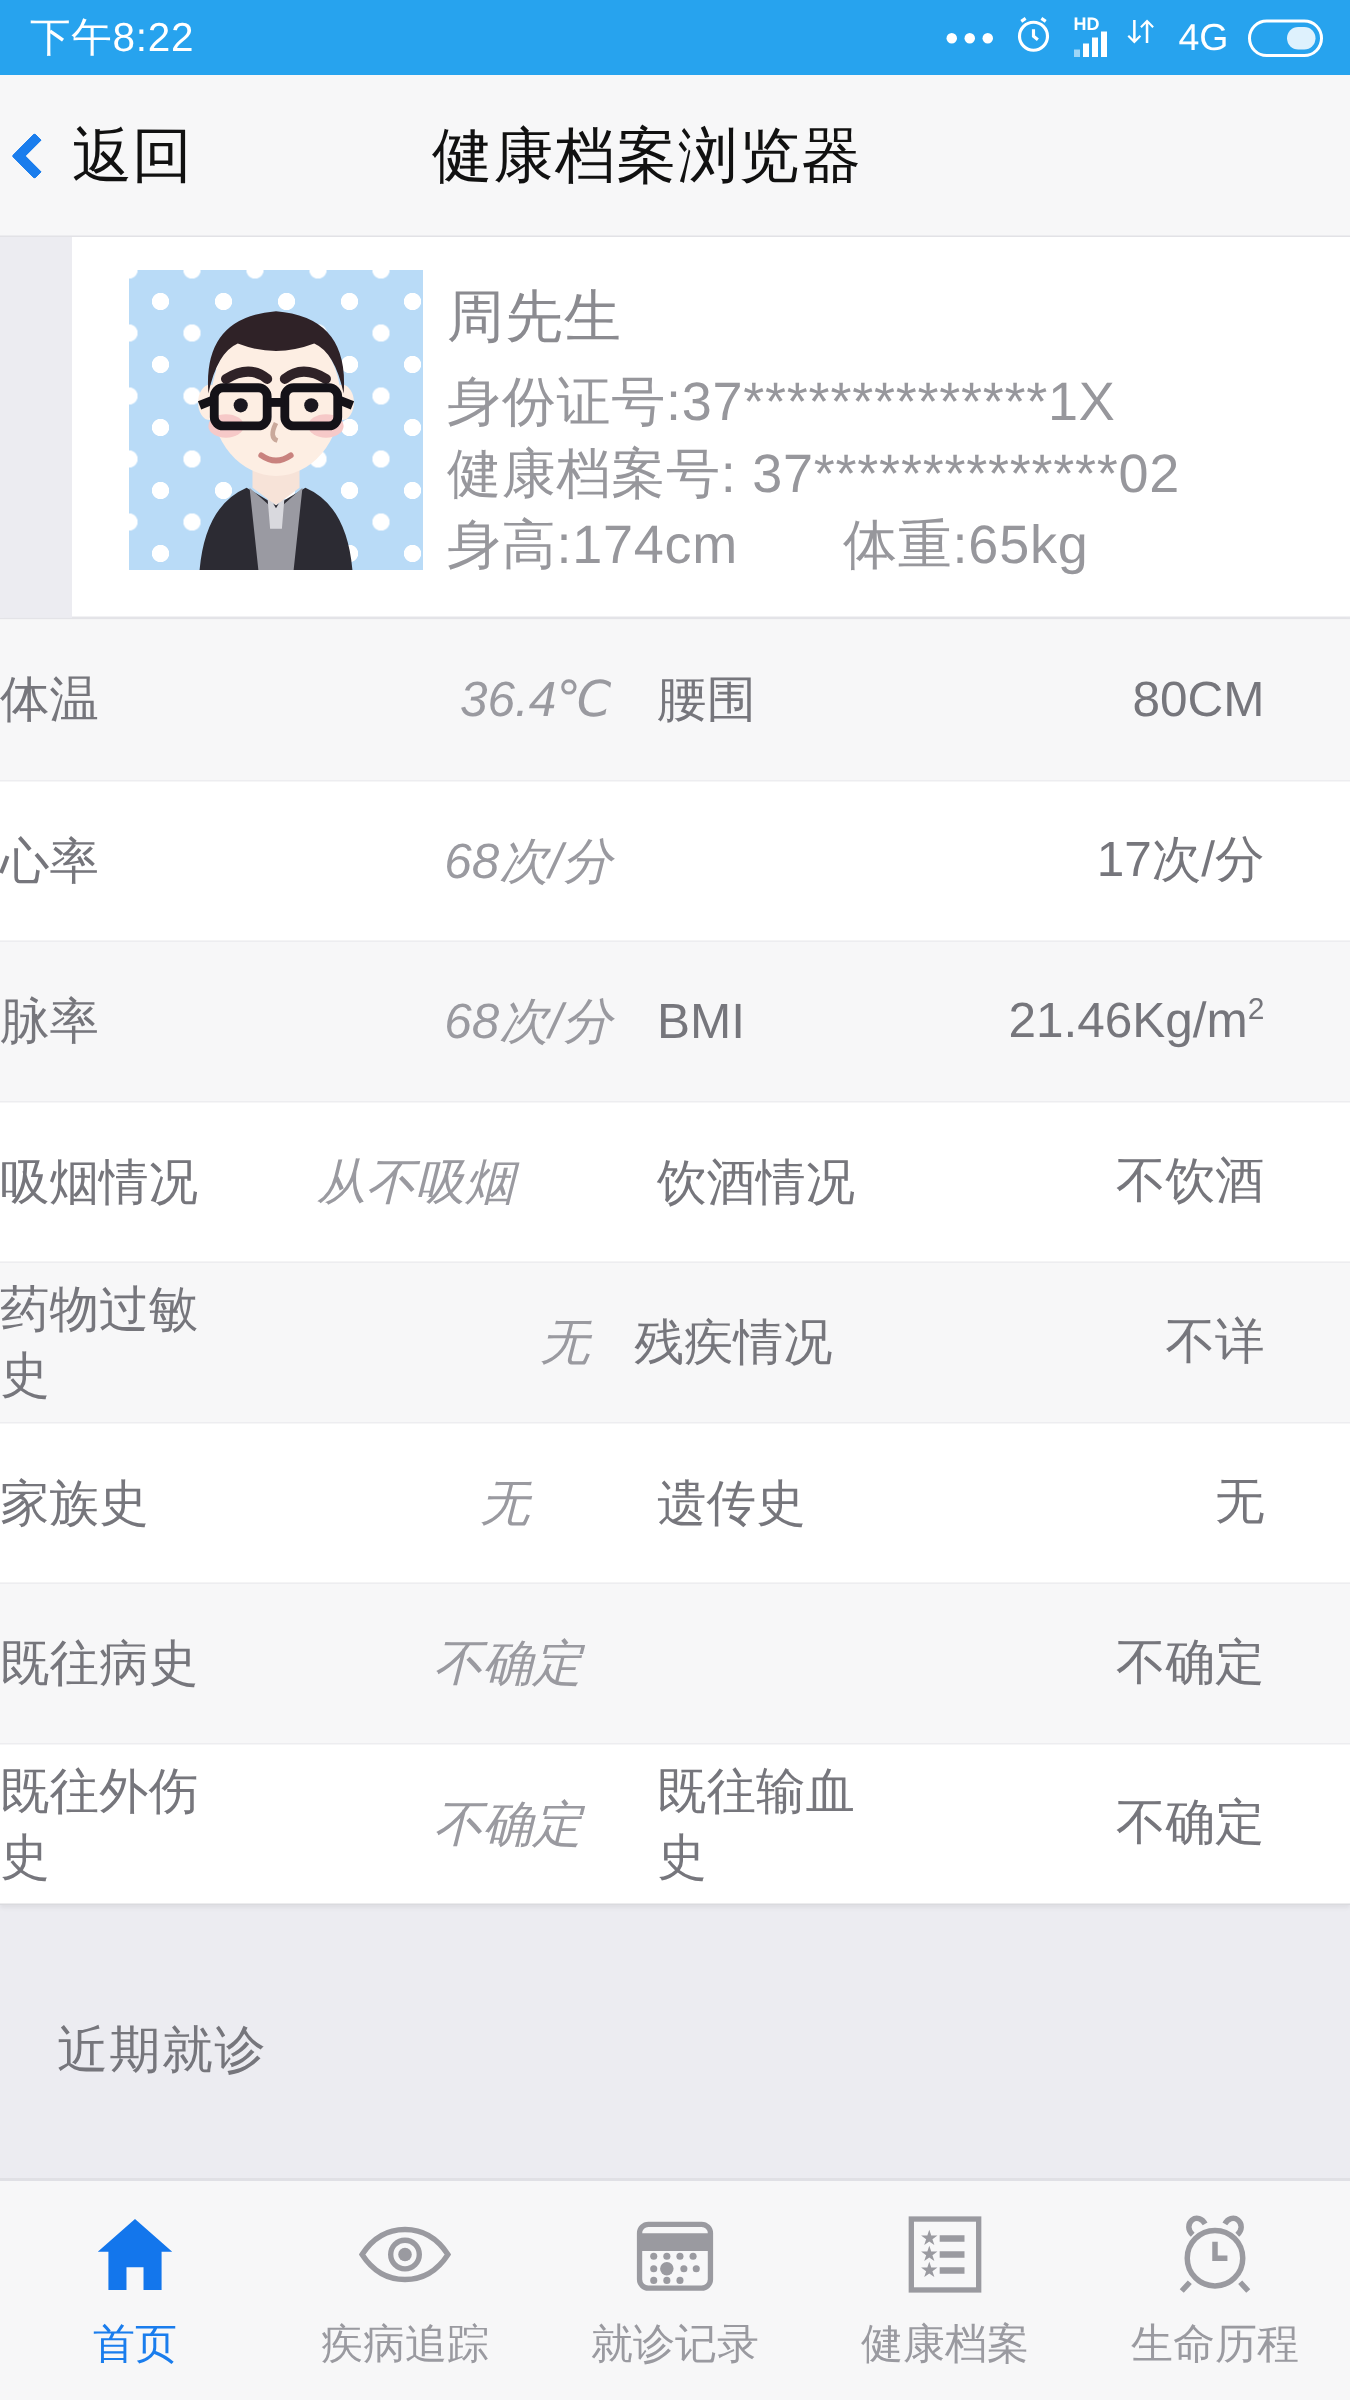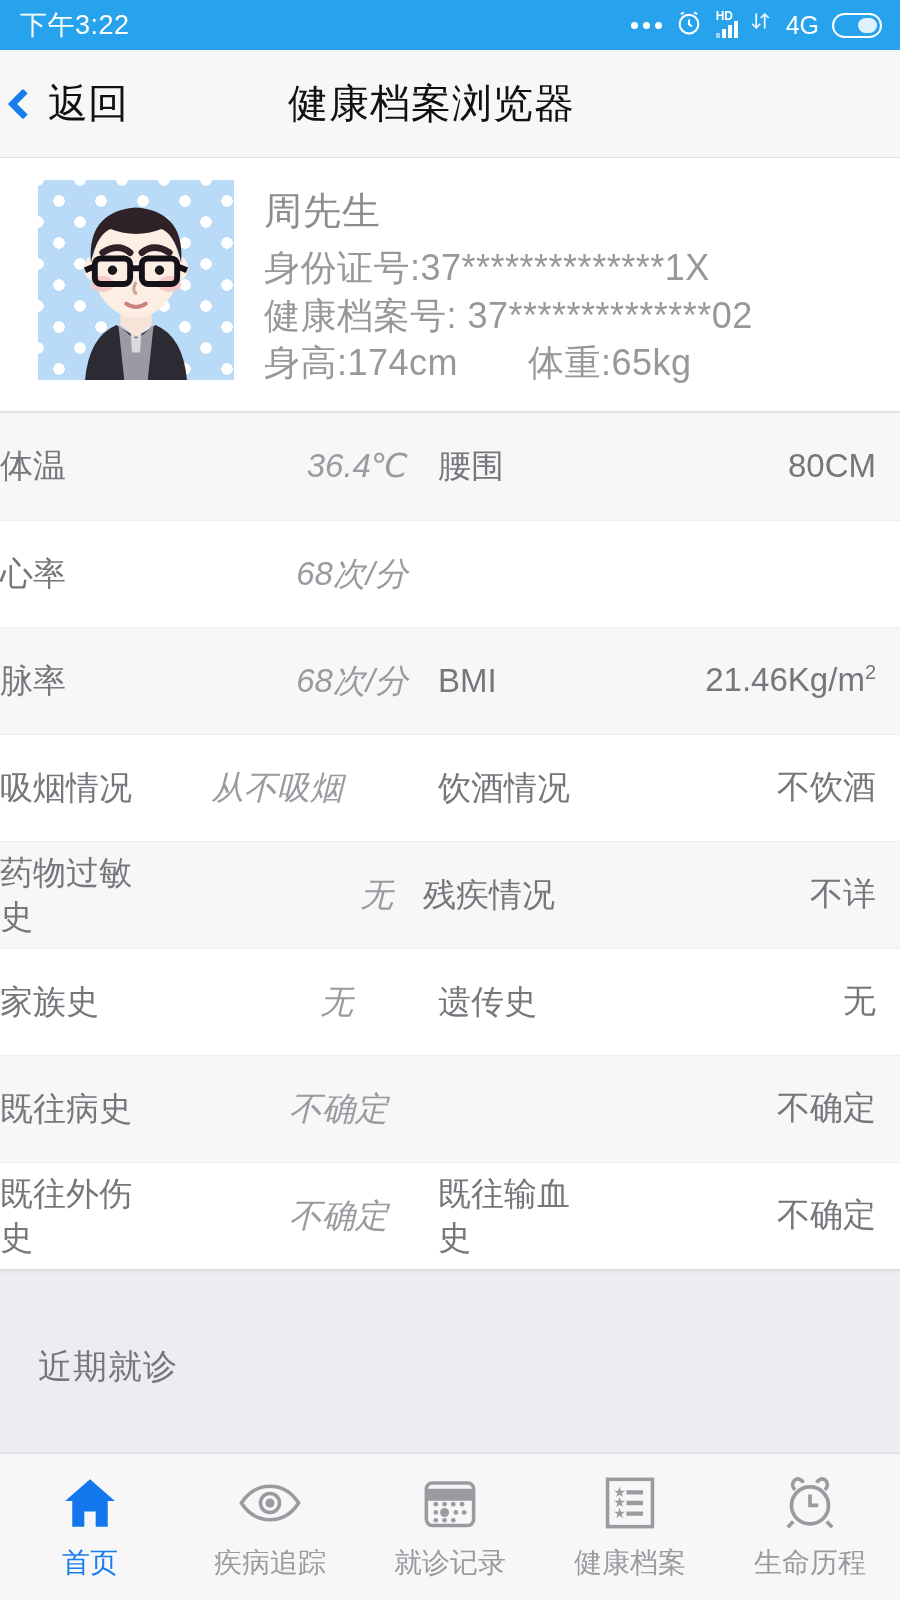--- a/index.html
+++ b/index.html
@@ -45,22 +45,23 @@
   .back-btn { display:flex; align-items:center; gap:14px; padding-left:12px; cursor:pointer; }
   .chev { width:22px; height:22px; border-left:7px solid #1a7ded; border-bottom:7px solid #1a7ded;
           transform:rotate(45deg); border-radius:2px; }
   .back-label { font-size:40px; color:#111; }
   .header-title {
     position:absolute; left:288px; font-size:40px; color:#111; letter-spacing:1px;
   }
 
   
   .profile {
-    background:#fff; display:flex; padding:22px 0 24px 38px; gap:30px;
+    background:#fff; display:flex; padding:22px 0 24px 38px; gap:16px;
     border-bottom:1px solid #e5e5e9;
+    margin-left:48px;
   }
   .avatar {
     width:196px; height:200px; flex:none; position:relative; overflow:hidden;
     background:#b9dbf7;
     background-image:
       radial-gradient(circle, #ffffff 5.5px, transparent 6px),
       radial-gradient(circle, #ffffff 5.5px, transparent 6px);
     background-size:42px 42px, 42px 42px;
     background-position:0 0, 21px 21px;
   }
@@ -83,21 +84,21 @@
     line-height:1.32;
   }
   .cell-value {
     width:220px; flex:none; text-align:right; padding-right:12px;
     font-size:33px; color:#9a9aa0; font-style:italic; line-height:1.32;
   }
   .cell-label2 {
     width:215px; flex:none; padding-left:18px; font-size:33px; color:#76767c; line-height:1.32;
   }
   .cell-value2 {
-    flex:1; text-align:right; padding-right:24px;
+    flex:1; text-align:right; padding-right:57px;
     font-size:33px; color:#76767c; line-height:1.3;
   }
   .cell-value2 sup { font-size:20px; vertical-align:super; }
 
   
   .section { padding:74px 0 36px 38px; }
   .section-title { font-size:34px; color:#76767c; letter-spacing:1px; }
 
   
   .tabbar {
@@ -107,21 +108,21 @@
   }
   .tab { flex:1; display:flex; flex-direction:column; align-items:center; gap:10px; cursor:pointer; }
   .tab .glyph { height:62px; display:flex; align-items:center; justify-content:center; }
   .tab .tlabel { font-size:28px; color:#9a9aa0; }
   .tab.active .tlabel { color:#1a7ded; }
 </style>
 </head>
 <body>
 
 <div class="statusbar">
-  <div class="time">下午3:22</div>
+  <div class="time">下午8:22</div>
   <div class="status-right">
     <span class="dots-icon">
         <i></i>
         <i></i>
         <i></i>
       </span>
     <span>
       <svg width="28" height="28" viewBox="0 0 24 24" fill="none" stroke="#fff" stroke-width="1.8">
         <circle cx="12" cy="13" r="8"></circle>
           <path d="M12 9v4l2.5 2"></path>
@@ -207,20 +208,21 @@
   <div class="row alt">
     <div class="cell-label">体温</div>
     <div class="cell-value">36.4℃</div>
     <div class="cell-label2">腰围</div>
     <div class="cell-value2">80CM</div>
   </div>
 
   <div class="row">
     <div class="cell-label">心率</div>
     <div class="cell-value">68次/分</div>
+    <div class="cell-value2">17次/分</div>
   </div>
 
   <div class="row alt">
     <div class="cell-label">脉率</div>
     <div class="cell-value">68次/分</div>
     <div class="cell-label2">BMI</div>
     <div class="cell-value2"><span>21.46Kg/</span><span>m</span><sup>2</sup></div>
   </div>
 
   <div class="row">

